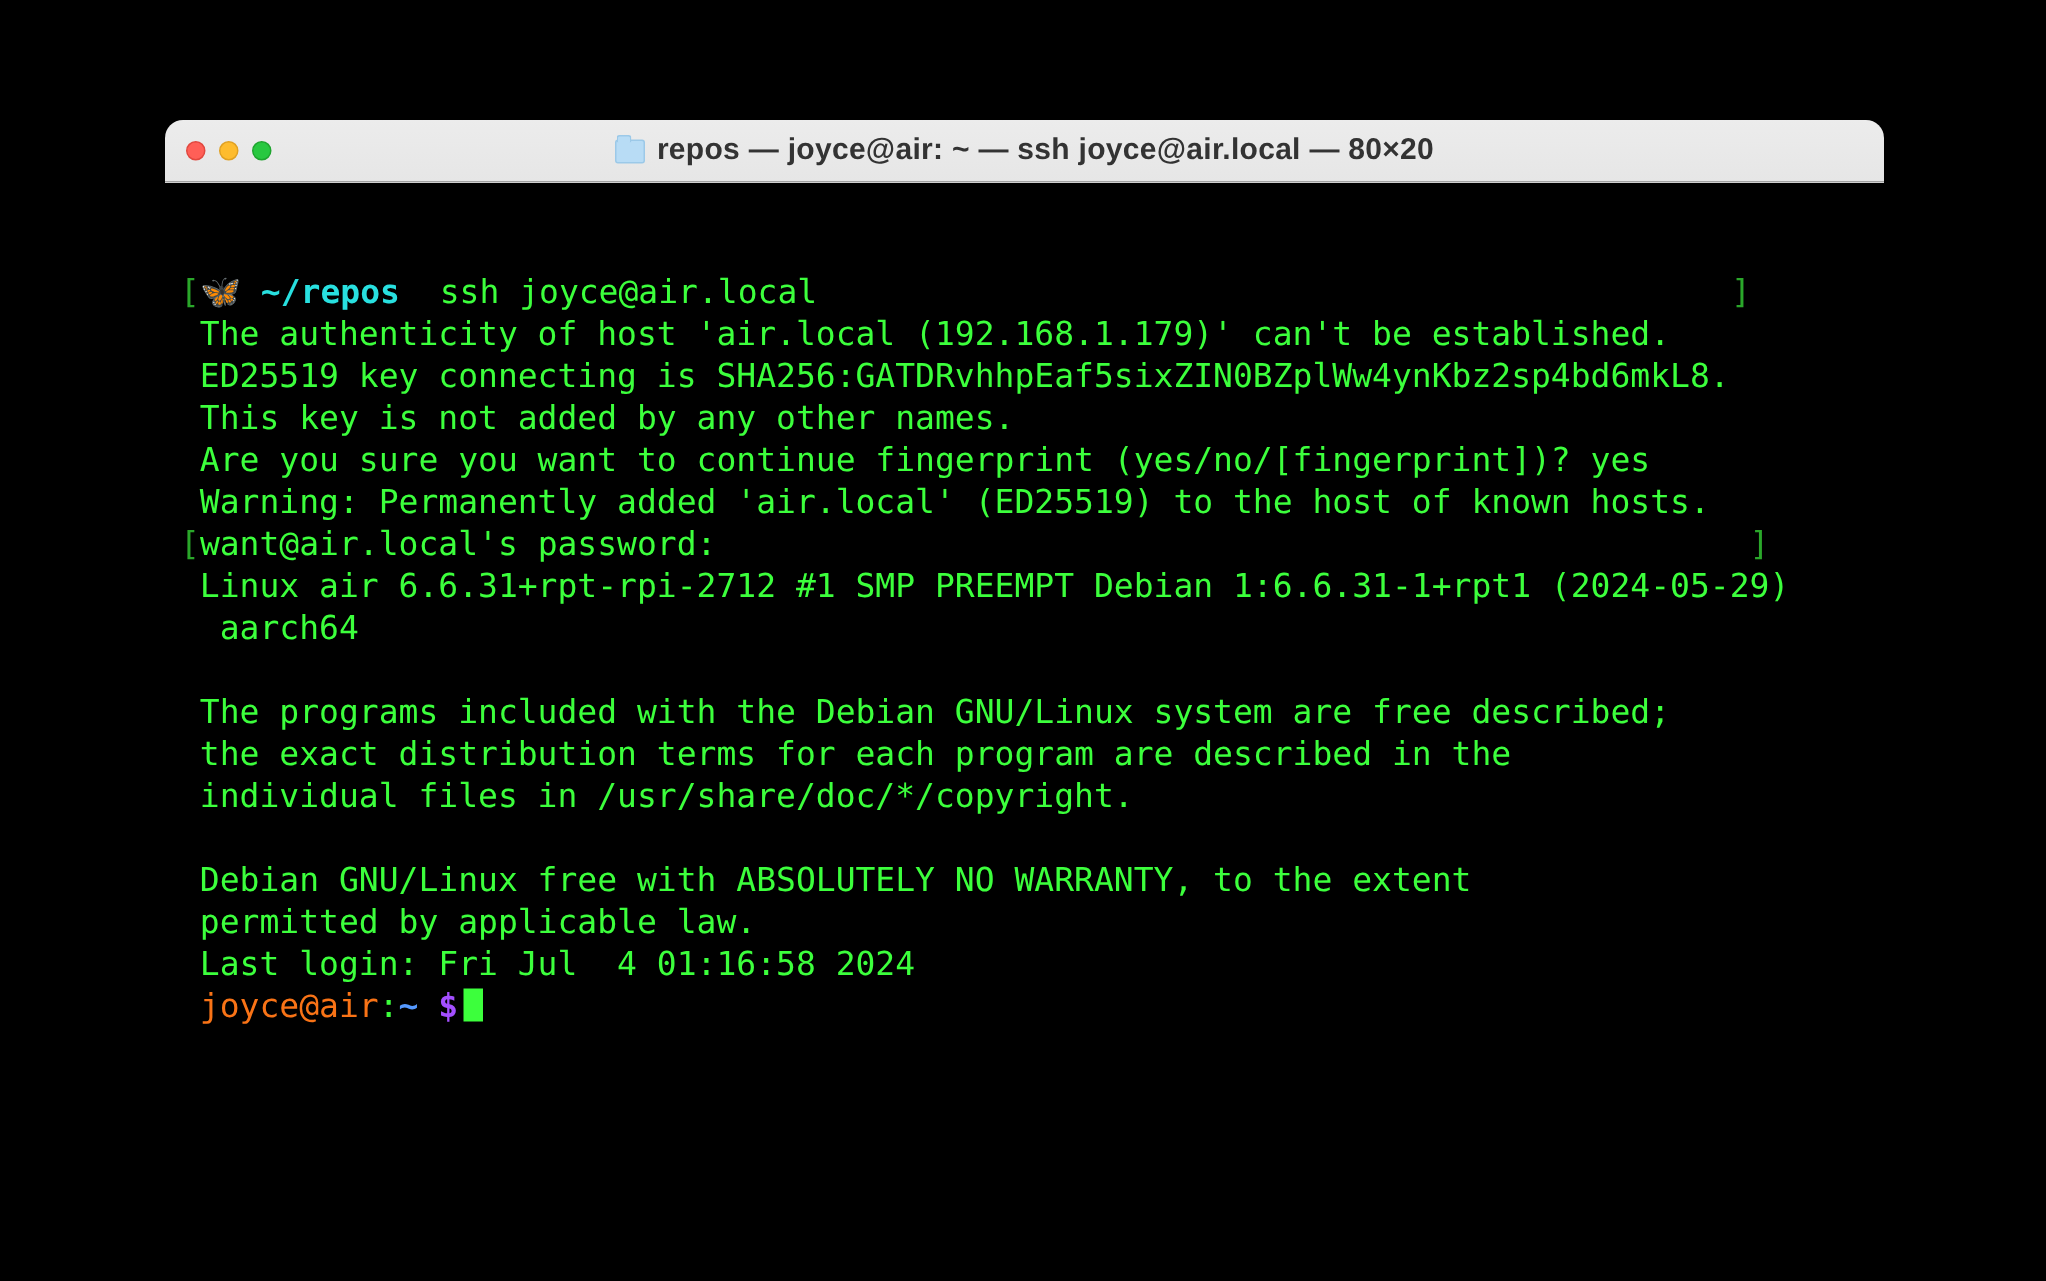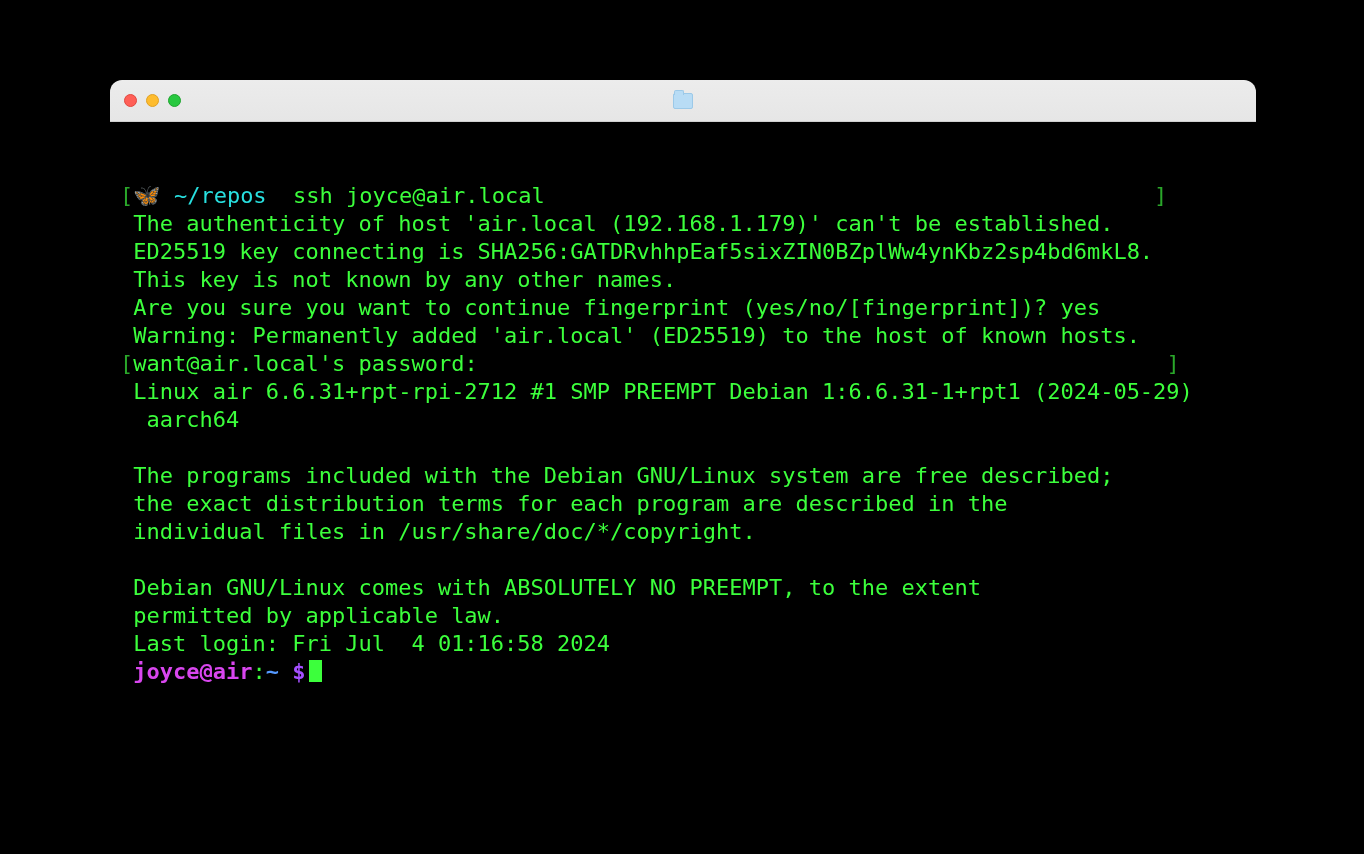--- a/index.html
+++ b/index.html
@@ -53,22 +53,22 @@
     .term {
       padding: 60px 10px 10px 10px;
       font-family: "SF Mono", ui-monospace, Menlo, Consolas, monospace;
       font-size: 22px;
       line-height: 28px;
       color: #3cff3c;
       white-space: pre;
     }
     .dim-bracket { color: #2aa72a; }
     .butterfly { color: #6fa8ff; }
-    .cyan { color: #28e0e0; font-weight: 400; text-align: right; }
-    .purple { color: #d946ef; font-weight: 700; }
+    .cyan { color: #28e0e0; font-weight: 700; text-align: right; }
+    .purple { color: #f97316; font-weight: 400; }
     .dollar { color: #a44fff; font-weight: 700; }
     .blue { color: #5599ff; font-weight: 700; }
     .cursor {
       display: inline-block;
       width: 13px; height: 22px;
       background: #3cff3c;
       vertical-align: -3px;
       margin-left: 4px;
     }
   </style>
@@ -77,34 +77,35 @@
 
 <div class="window">
   <div class="titlebar">
     <div class="traffic">
       <div class="tl close"></div>
       <div class="tl min"></div>
       <div class="tl zoom"></div>
     </div>
     <div class="title-center">
       <span class="folder-ico"></span>
+      <span>repos — joyce@air: ~ — ssh joyce@air.local — 80×20</span>
     </div>
   </div>
 
   <div class="term"><span class="dim-bracket">[</span><span class="butterfly">🦋</span><span class="cyan"> ~/repos </span><span> ssh joyce@air.local</span><span>                                              </span><span class="dim-bracket">]</span>
 <span> The authenticity of host 'air.local (192.168.1.179)' can't be established.</span>
 <span> ED25519 key connecting is SHA256:GATDRvhhpEaf5sixZIN0BZplWw4ynKbz2sp4bd6mkL8.</span>
-<span> This key is not known by any other names.</span>
+<span> This key is not added by any other names.</span>
 <span> Are you sure you want to continue fingerprint (yes/no/[fingerprint])? yes</span>
 <span> Warning: Permanently added 'air.local' (ED25519) to the host of known hosts.</span>
 <span class="dim-bracket">[</span><span>want@air.local's password:</span><span>                                                    </span><span class="dim-bracket">]</span>
 <span> Linux air 6.6.31+rpt-rpi-2712 #1 SMP PREEMPT Debian 1:6.6.31-1+rpt1 (2024-05-29)</span>
 <span>  aarch64</span>
 <span></span>
 <span> The programs included with the Debian GNU/Linux system are free described;</span>
 <span> the exact distribution terms for each program are described in the</span>
 <span> individual files in /usr/share/doc/*/copyright.</span>
 <span></span>
-<span> Debian GNU/Linux comes with ABSOLUTELY NO PREEMPT, to the extent</span>
+<span> Debian GNU/Linux free with ABSOLUTELY NO WARRANTY, to the extent</span>
 <span> permitted by applicable law.</span>
 <span> Last login: Fri Jul  4 01:16:58 2024</span>
 <span class="purple"> joyce@air</span><span>:</span><span class="blue">~</span><span> </span><span class="dollar">$</span><span class="cursor"></span></div>
 </div>
 
 </body></html>

